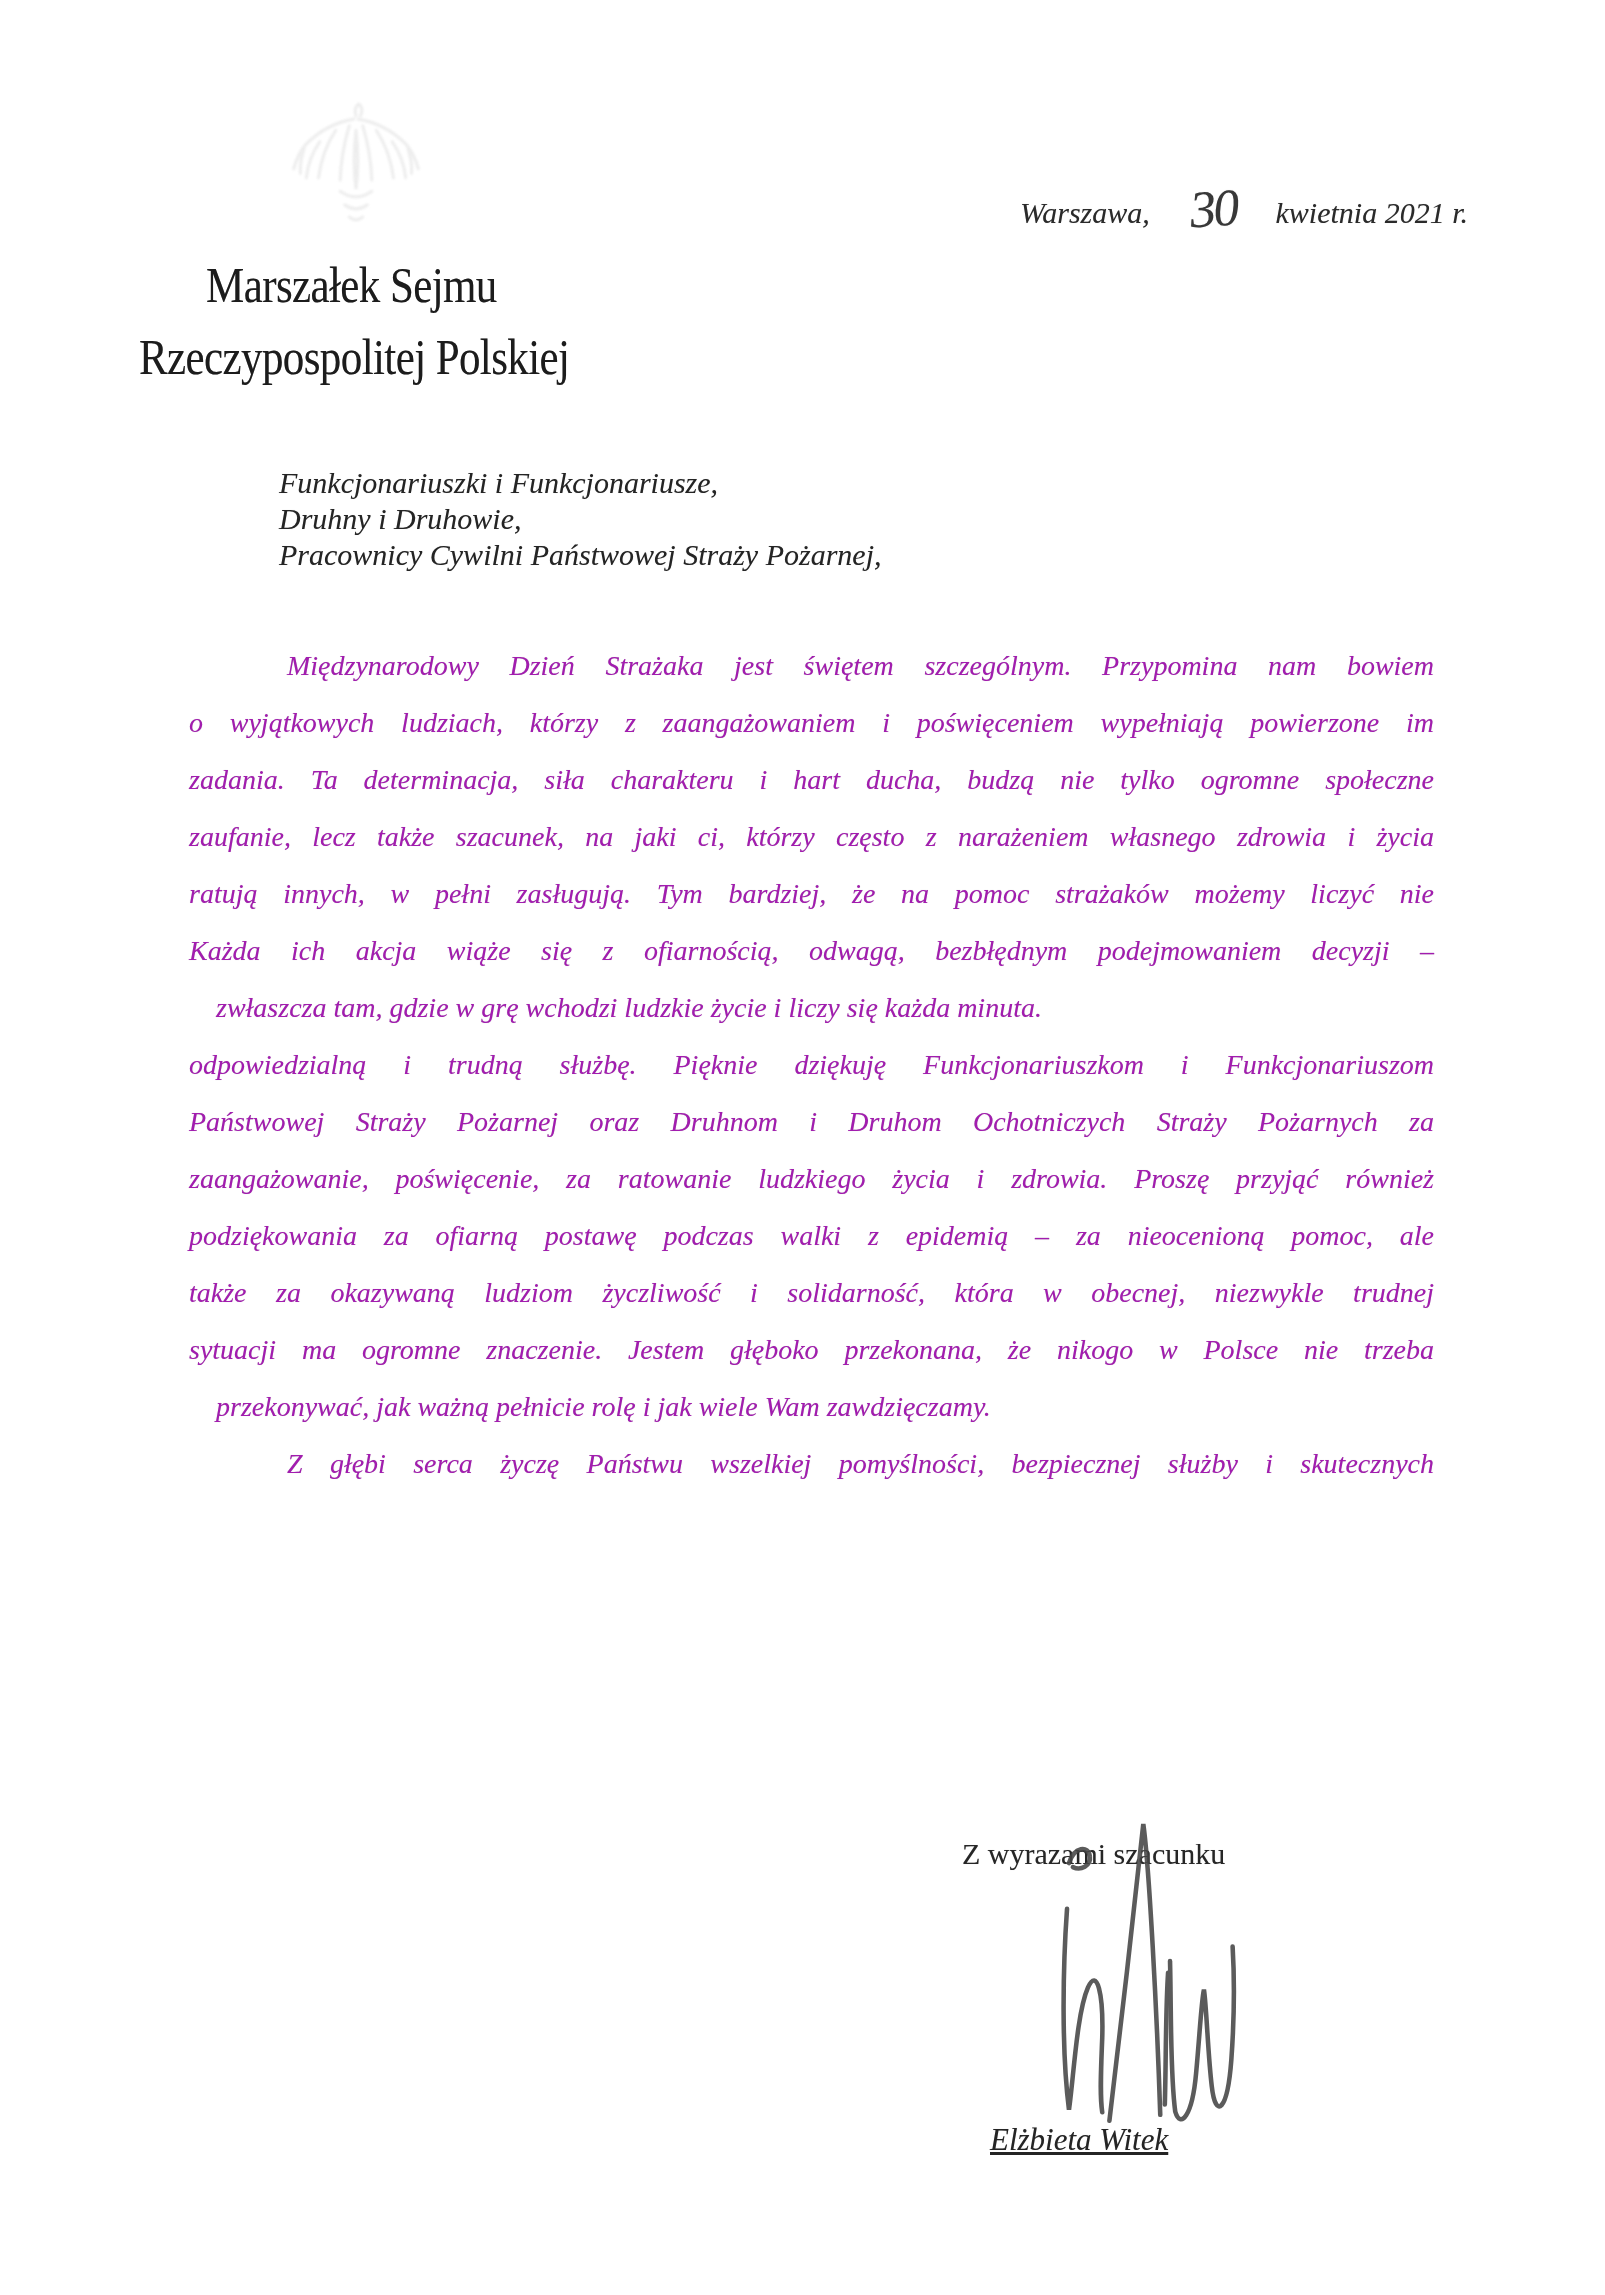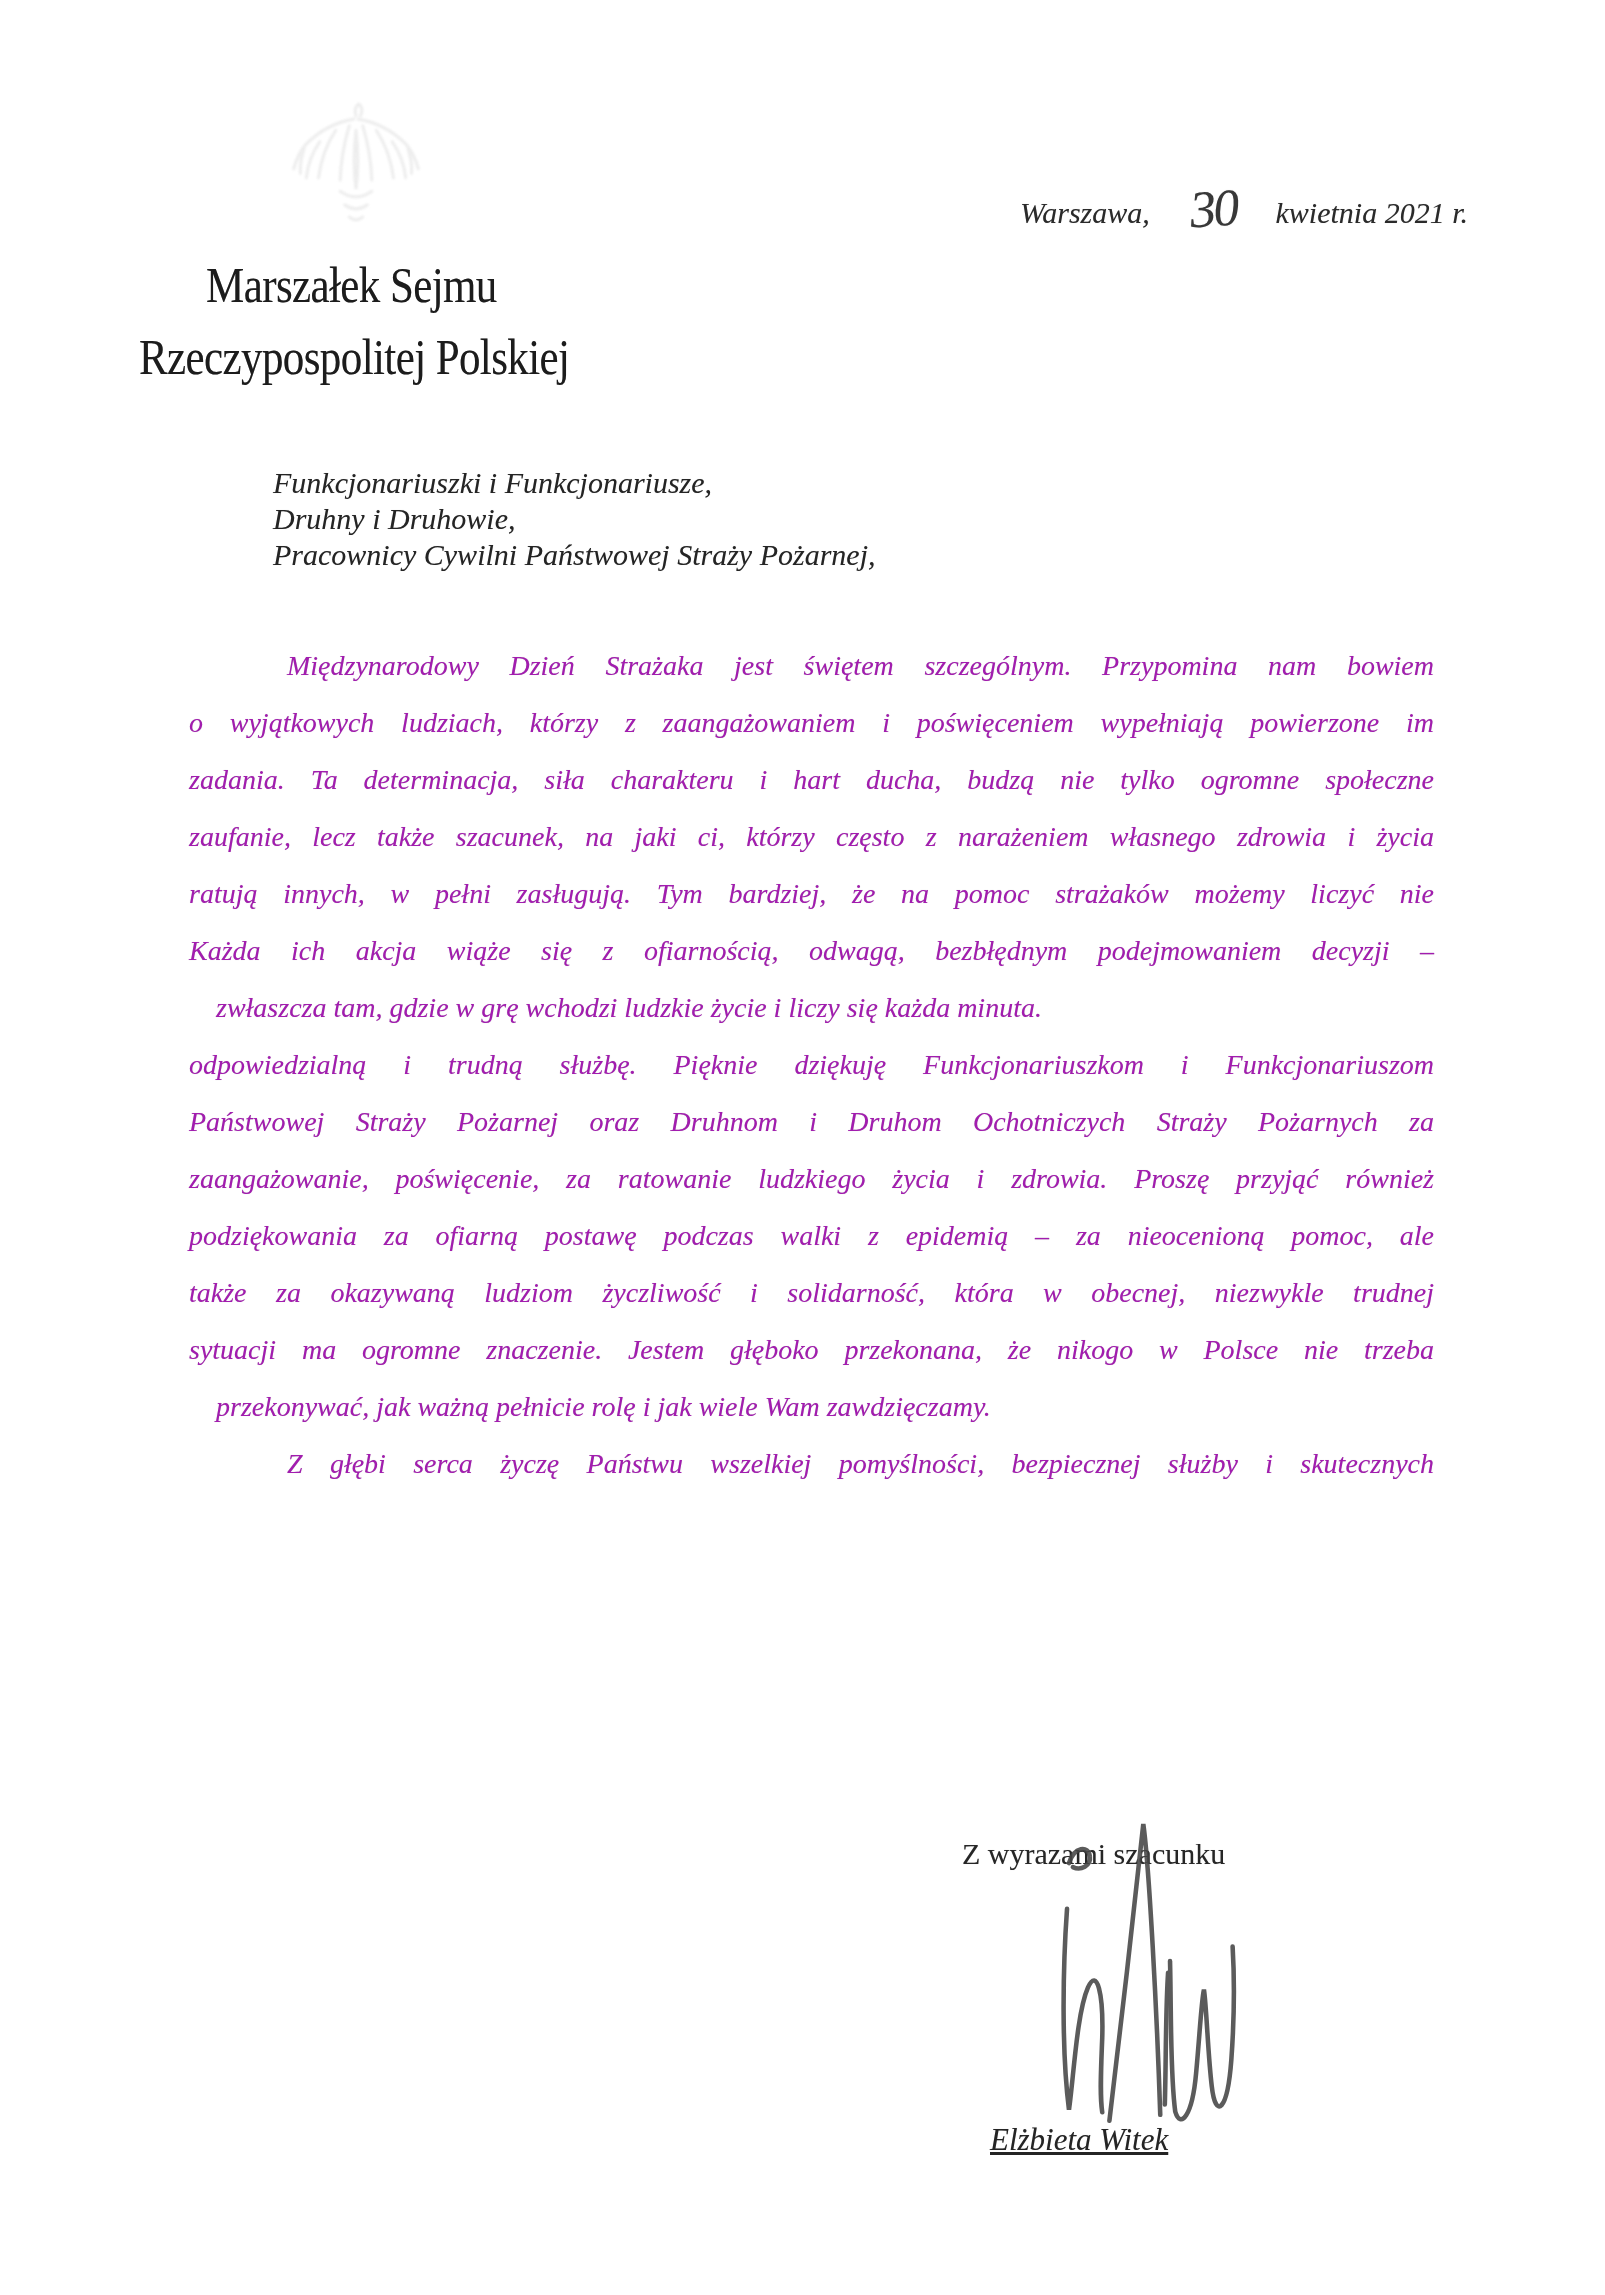--- a/index.html
+++ b/index.html
@@ -23,21 +23,21 @@
   
   .sender{
     position:absolute;left:139px;top:249px;font-size:50px;line-height:72px;
     letter-spacing:-0.7px;white-space:nowrap;color:#1c1c1c;
     transform:scaleX(.86);transform-origin:left top;
     text-shadow:0 0 0.7px rgba(40,40,40,.4);
   }
   .sender .l1{margin-left:78px;}
   
   .salutation{
-    position:absolute;left:273px;top:465px;font-style:italic;font-size:30px;
+    position:absolute;left:279px;top:465px;font-style:italic;font-size:30px;
     line-height:36px;white-space:nowrap;color:#242424;
     text-shadow:0 0 0.7px rgba(60,60,60,.3);
   }
   
   .body-block{
     position:absolute;left:189px;top:637px;width:1245px;
     font-style:italic;font-size:28px;color:#a21caf;
     text-shadow:0 0 0.7px rgba(60,60,60,.3);
   }
   .body-line{

